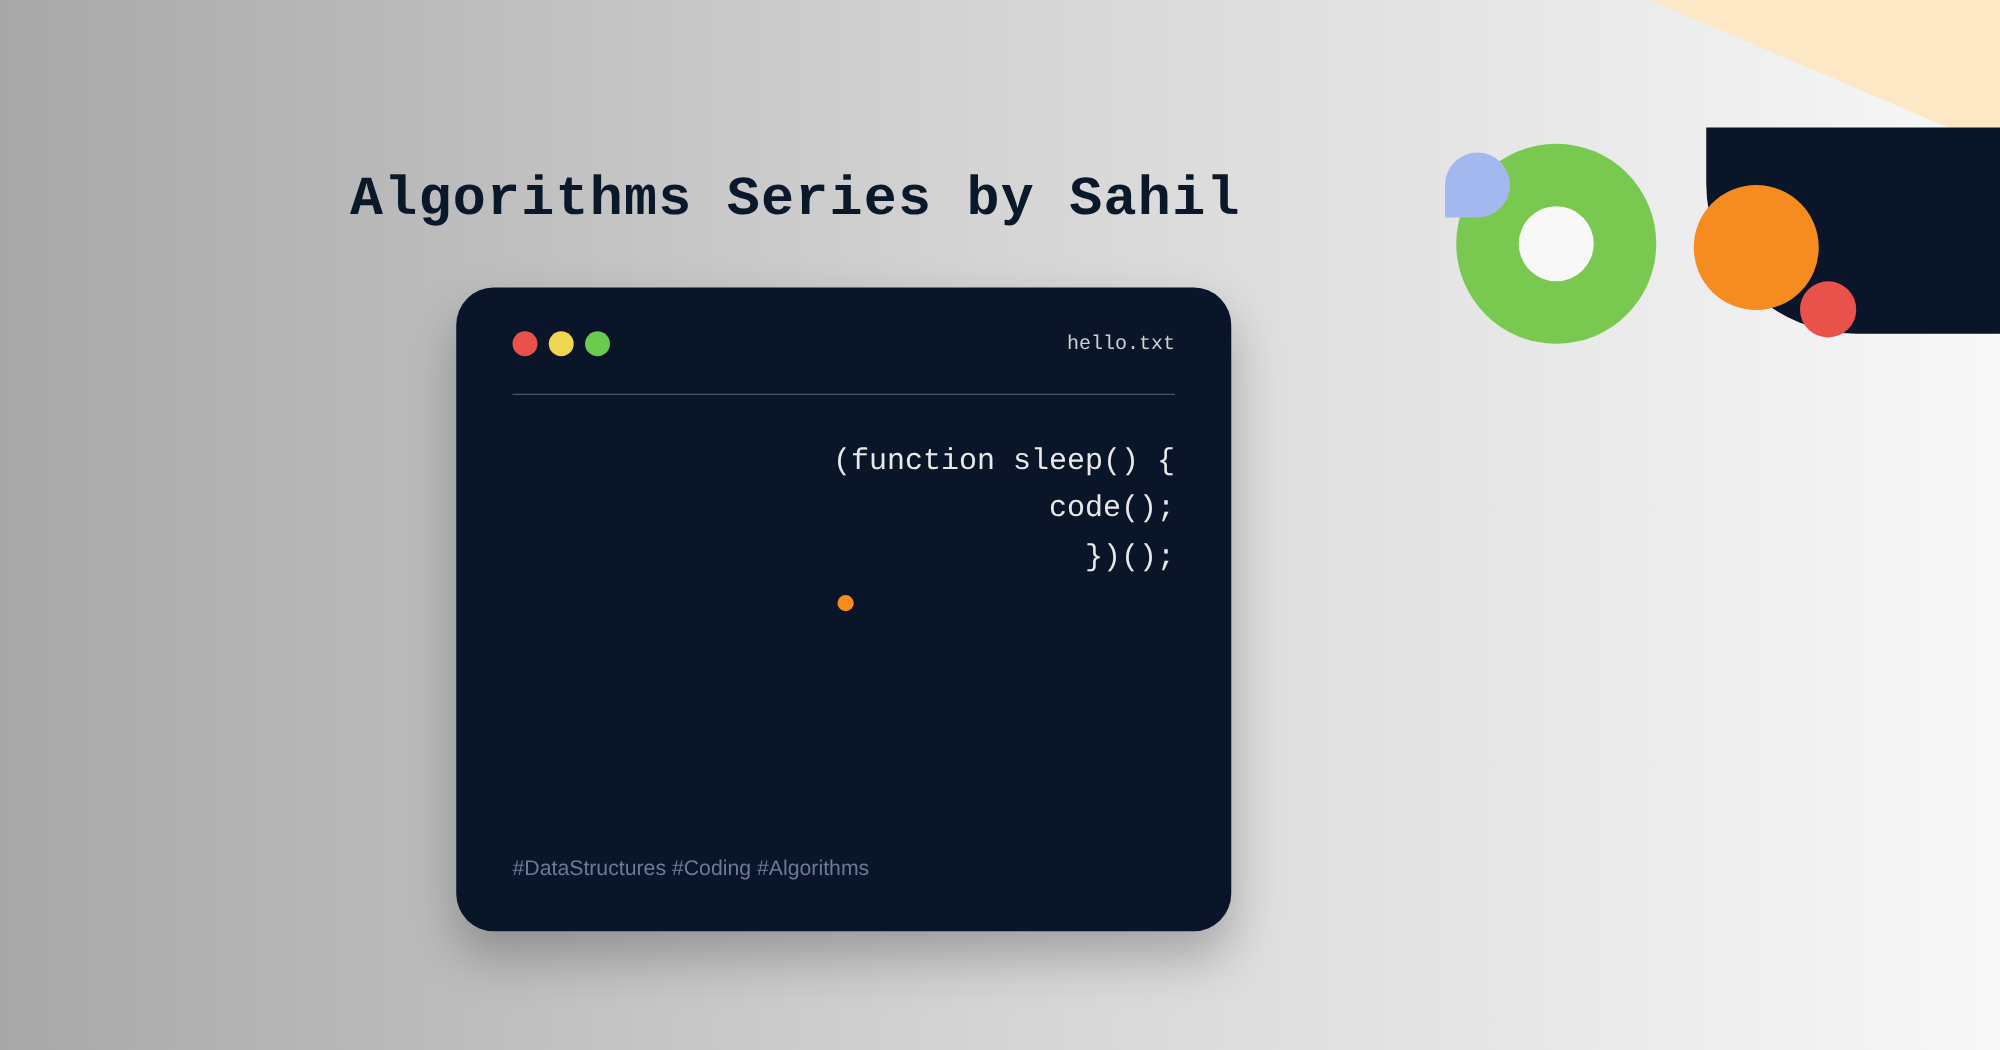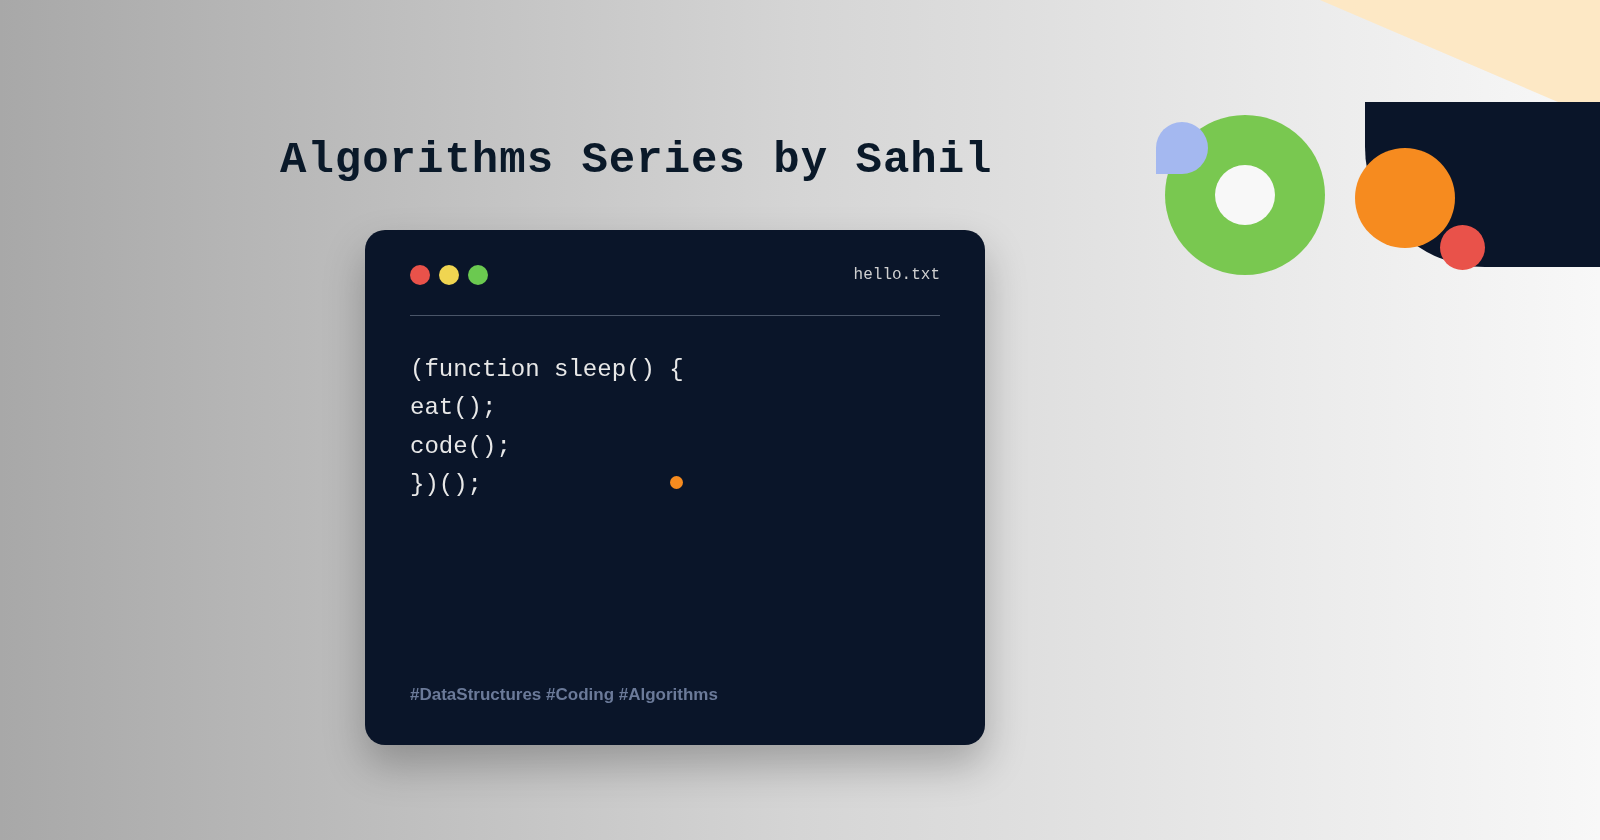--- a/index.html
+++ b/index.html
@@ -1,18 +1,19 @@
 <!DOCTYPE html>
 <html><head>
   <meta charset="utf-8">
   <style>
     * {
       margin: 0;
       padding: 0;
       box-sizing: border-box;
+      text-align: right;
     }
     body {
       width: 1600px;
       height: 840px;
       background: linear-gradient(to right, #a8a8a8 0%, #d5d5d5 50%, #f8f8f8 100%);
       position: relative;
       overflow: hidden;
       font-family: 'Courier New', Courier, monospace;
     }
     .title {
@@ -25,21 +26,21 @@
       font-family: 'Courier New', Courier, monospace;
       letter-spacing: 1px;
     }
     .code-window {
       position: absolute;
       top: 230px;
       left: 365px;
       width: 620px;
       height: 515px;
       background: #0a1529;
-      border-radius: 20px;
+      border-radius: 30px;
       padding: 35px 45px;
       box-shadow: 0 20px 40px rgba(0,0,0,0.25);
     }
     .window-header {
       display: flex;
       align-items: center;
       justify-content: space-between;
       margin-bottom: 30px;
     }
     .dots {
@@ -83,21 +84,20 @@
       top: 125px;
       left: 260px;
     }
     .hashtags {
       position: absolute;
       bottom: 40px;
       left: 45px;
       color: #6b7a99;
       font-size: 17px;
       font-family: Arial, sans-serif;
-      font-weight: bold;
     }
     
     .shapes {
       position: absolute;
       top: 0;
       right: 0;
       width: 500px;
       height: 350px;
     }
     .triangle {
@@ -185,19 +185,18 @@
     <div class="dots">
       <div class="dot dot-red"></div>
       <div class="dot dot-yellow"></div>
       <div class="dot dot-green"></div>
     </div>
     <div class="filename">hello.txt</div>
   </div>
   <hr class="divider">
   <div class="code-content">
     <div class="code-line">(function sleep() {</div>
-    <div class="code-line">eat();</div>
     <div class="code-line">code();</div>
     <div class="code-line">})();</div>
     <div class="orange-dot"></div>
   </div>
   <div class="hashtags">#DataStructures #Coding #Algorithms</div>
 </div>
 
 </body></html>

